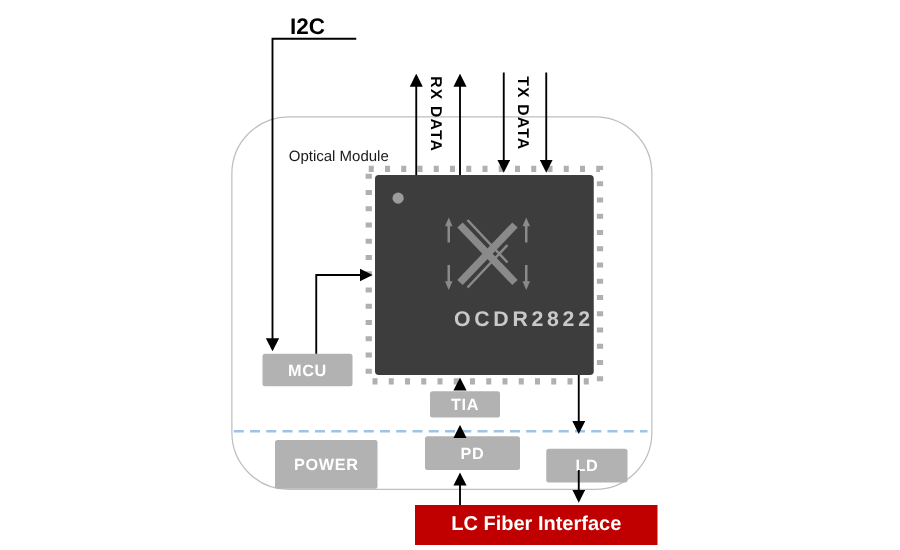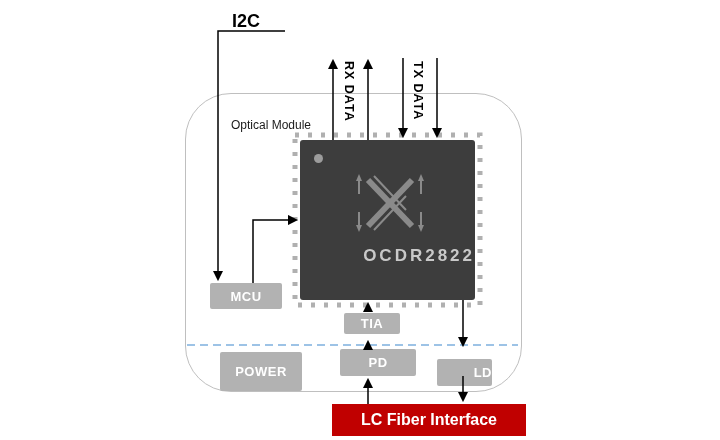--- a/index.html
+++ b/index.html
@@ -40,21 +40,21 @@
   }
   
   .gblock{
     background:#b2b2b2;border-radius:2px;color:#ffffff;font-weight:bold;font-size:13px;
     display:flex;align-items:center;justify-content:center;letter-spacing:0.5px;
   }
   #mcu{left:210px;top:283px;width:72px;height:26px;}
   #tia{left:344px;top:313px;width:56px;height:21px;}
   #power{left:220px;top:352px;width:82px;height:39px;}
   #pd{left:340px;top:349px;width:76px;height:27px;text-align:center;}
-  #ld{left:437px;top:359px;width:55px;height:27px;justify-content:flex-end;}
+  #ld{left:437px;top:359px;width:65px;height:27px;}
   
   #fiber{
     left:332px;top:404px;width:194px;height:32px;background:#c00000;
     display:flex;align-items:center;justify-content:center;
     color:#ffffff;font-weight:bold;font-size:16px;
   }
   #connectors{left:0;top:0;width:720px;height:440px;pointer-events:none;}
 </style>
 </head>
 <body>

